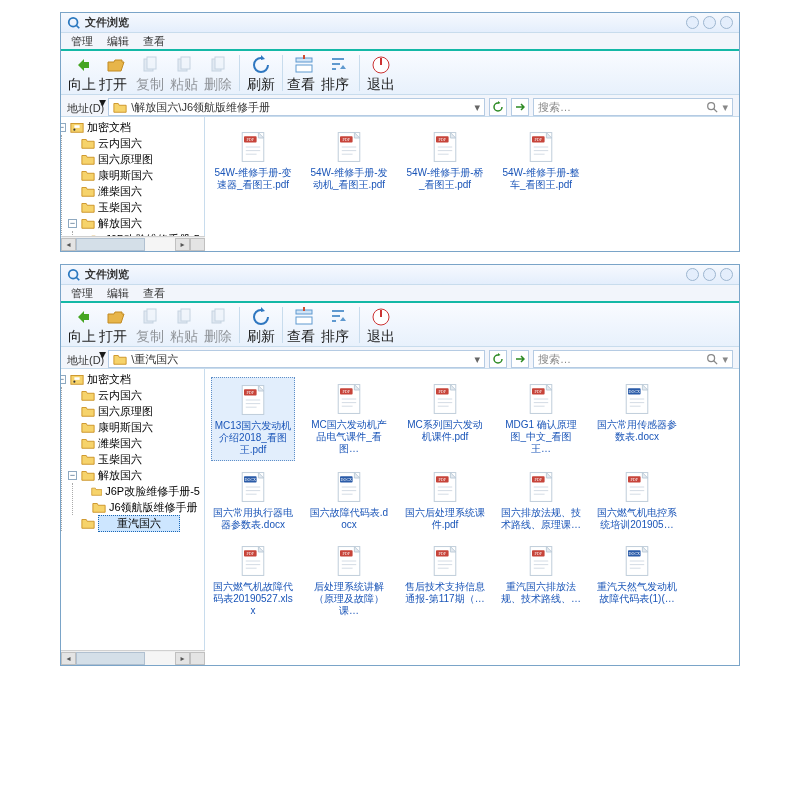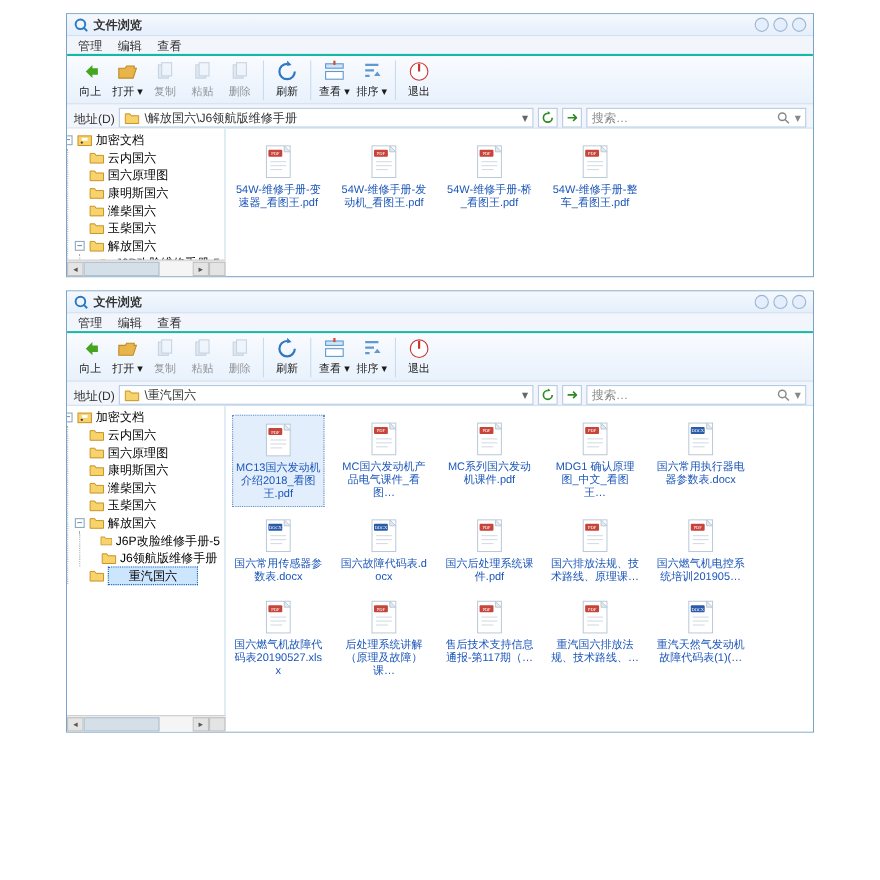--- a/index.html
+++ b/index.html
@@ -9,21 +9,21 @@
   .titlebar .icon-app { width: 14px; height: 14px; display: inline-block; }
   .titlebar .title { flex: 1; color: #333; font-weight: 600; }
   .win-buttons { display: flex; gap: 4px; }
   .win-btn { width: 13px; height: 13px; border-radius: 50%; background: #e4eefc; border: 1px solid #9db6d0; display: inline-block; }
   .menubar { display: flex; gap: 14px; height: 18px; align-items: center; padding: 0 10px; background: #f2f5fb; border-bottom: 2px solid #14b8a6; color: #333; }
   .menubar span { cursor: default; }
   .toolbar { display: flex; align-items: flex-start; height: 44px; background: linear-gradient(#f9fbff,#e8f1fc); border-bottom: 1px solid #c8dced; padding: 2px 4px; }
   .tb-item { display: flex; flex-direction: column; align-items: center; width: 34px; padding-top: 2px; cursor: pointer; color: #2a4a6f; }
   .tb-item.disabled { opacity: .45; cursor: default; }
   .tb-ico { width: 20px; height: 20px; display: inline-block; }
-  .tb-label { font-size: 10px; margin-top: 1px; color: #1a1a1a; }
+  .tb-label { font-size: 14px; margin-top: 1px; color: #1a1a1a; }
   .tb-sep { width: 1px; height: 36px; background: #c8dced; margin: 2px 4px; }
   .addr { display: flex; align-items: flex-end; height: 22px; padding: 0 6px; background: #f2f5fb; border-bottom: 1px solid #c8dced; gap: 4px; }
   .addr-label { color: #333; }
   .addr-input { flex: 1; min-width: 120px; height: 18px; border: 1px solid #b5cbe3; background: #fff; display: flex; align-items: center; padding: 0 4px; gap: 4px; }
   .addr-input .folder-ico { width: 14px; height: 14px; display: inline-block; }
   .addr-input .path { flex: 1; color: #333; white-space: nowrap; overflow: hidden; }
   .addr-input .dd { color: #666; }
   .addr-btn { width: 18px; height: 18px; border: 1px solid #b5cbe3; background: #fff; display: flex; align-items: center; justify-content: center; font-size: 10px; color: #2c5f0b; }
   .search { width: 200px; height: 18px; border: 1px solid #b5cbe3; background: #fff; display: flex; align-items: center; padding: 0 4px; gap: 4px; color: #888; }
   .search .mag { width: 12px; height: 12px; display: inline-block; }
@@ -562,33 +562,33 @@
           <div class="file ">
         <svg class="file-icon" viewBox="0 0 40 40">
     <rect x="8" y="4" width="24" height="32" fill="#fff" stroke="#b9c8d6"></rect>
     <path d="M26 4 L32 10 L26 10 Z" fill="#e4eaf0" stroke="#b9c8d6"></path>
     <rect x="10" y="8" width="14" height="7" rx="1" fill="#2a5ba8"></rect>
     <text x="17" y="13.5" font-size="4.5" fill="#fff" text-anchor="middle" font-family="Tahoma">DOCX</text>
     <line x1="12" y1="20" x2="28" y2="20" stroke="#cfd8e2"></line>
     <line x1="12" y1="24" x2="28" y2="24" stroke="#cfd8e2"></line>
     <line x1="12" y1="28" x2="24" y2="28" stroke="#cfd8e2"></line>
   </svg>
-        <div class="file-name">国六常用执行器电器参数表.docx</div>
+        <div class="file-name">国六常用传感器参数表.docx</div>
       </div>
           <div class="file ">
         <svg class="file-icon" viewBox="0 0 40 40">
     <rect x="8" y="4" width="24" height="32" fill="#fff" stroke="#b9c8d6"></rect>
     <path d="M26 4 L32 10 L26 10 Z" fill="#e4eaf0" stroke="#b9c8d6"></path>
     <rect x="10" y="8" width="14" height="7" rx="1" fill="#2a5ba8"></rect>
     <text x="17" y="13.5" font-size="4.5" fill="#fff" text-anchor="middle" font-family="Tahoma">DOCX</text>
     <line x1="12" y1="20" x2="28" y2="20" stroke="#cfd8e2"></line>
     <line x1="12" y1="24" x2="28" y2="24" stroke="#cfd8e2"></line>
     <line x1="12" y1="28" x2="24" y2="28" stroke="#cfd8e2"></line>
   </svg>
-        <div class="file-name">国六常用传感器参数表.docx</div>
+        <div class="file-name">国六常用执行器电器参数表.docx</div>
       </div>
           <div class="file ">
         <svg class="file-icon" viewBox="0 0 40 40">
     <rect x="8" y="4" width="24" height="32" fill="#fff" stroke="#b9c8d6"></rect>
     <path d="M26 4 L32 10 L26 10 Z" fill="#e4eaf0" stroke="#b9c8d6"></path>
     <rect x="10" y="8" width="14" height="7" rx="1" fill="#2a5ba8"></rect>
     <text x="17" y="13.5" font-size="4.5" fill="#fff" text-anchor="middle" font-family="Tahoma">DOCX</text>
     <line x1="12" y1="20" x2="28" y2="20" stroke="#cfd8e2"></line>
     <line x1="12" y1="24" x2="28" y2="24" stroke="#cfd8e2"></line>
     <line x1="12" y1="28" x2="24" y2="28" stroke="#cfd8e2"></line>

